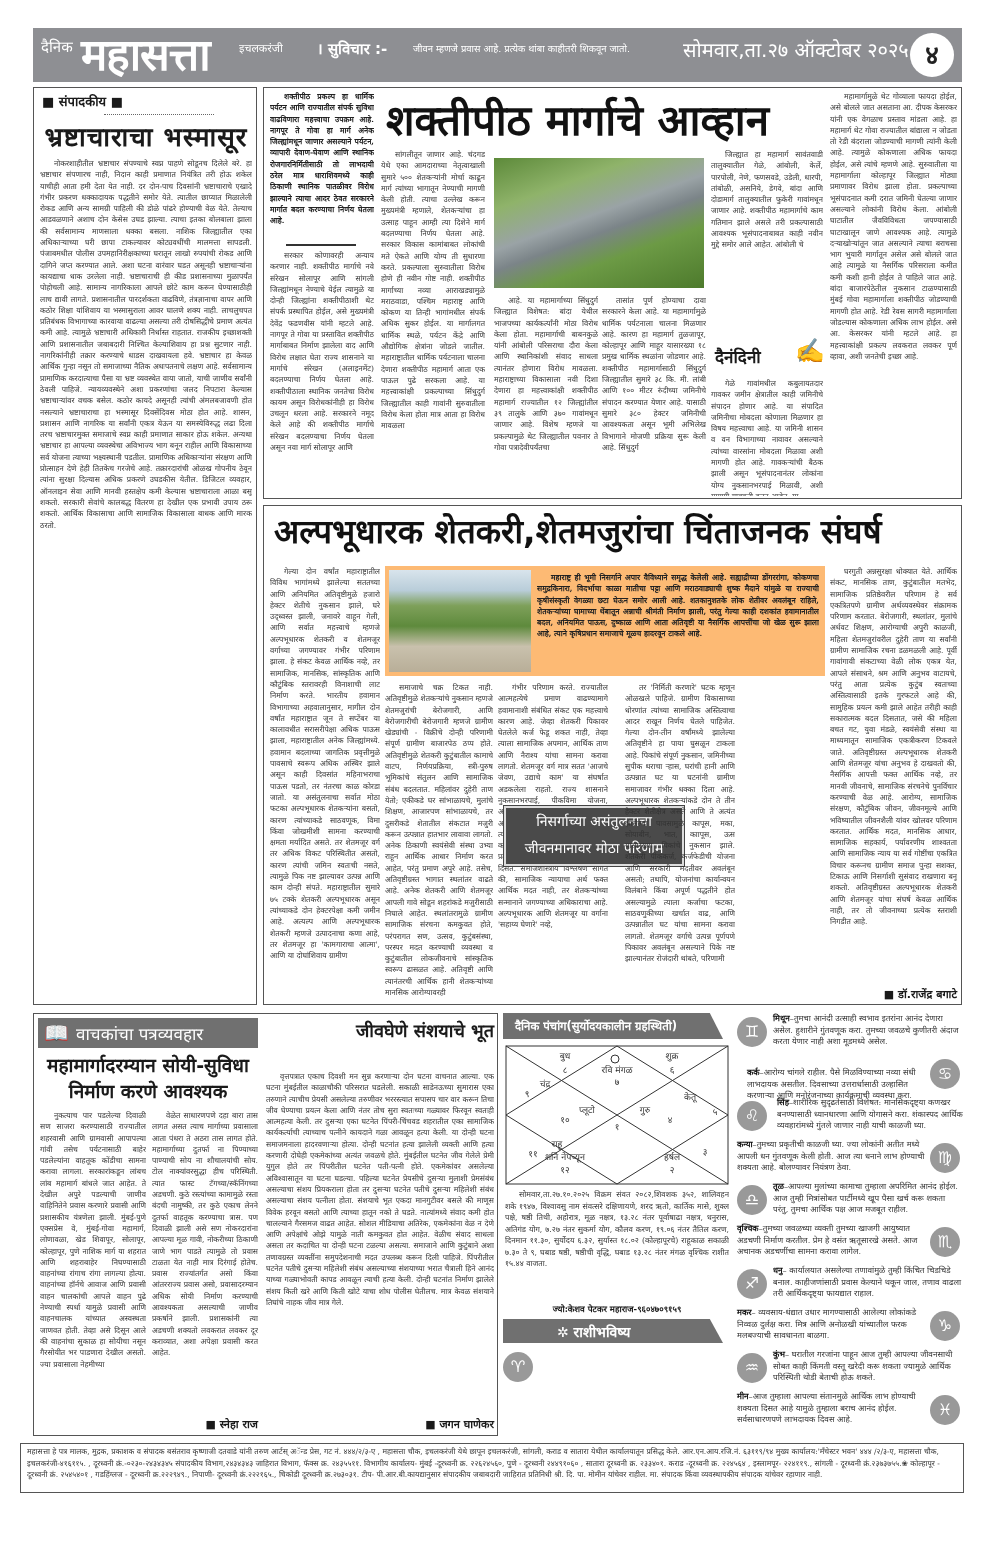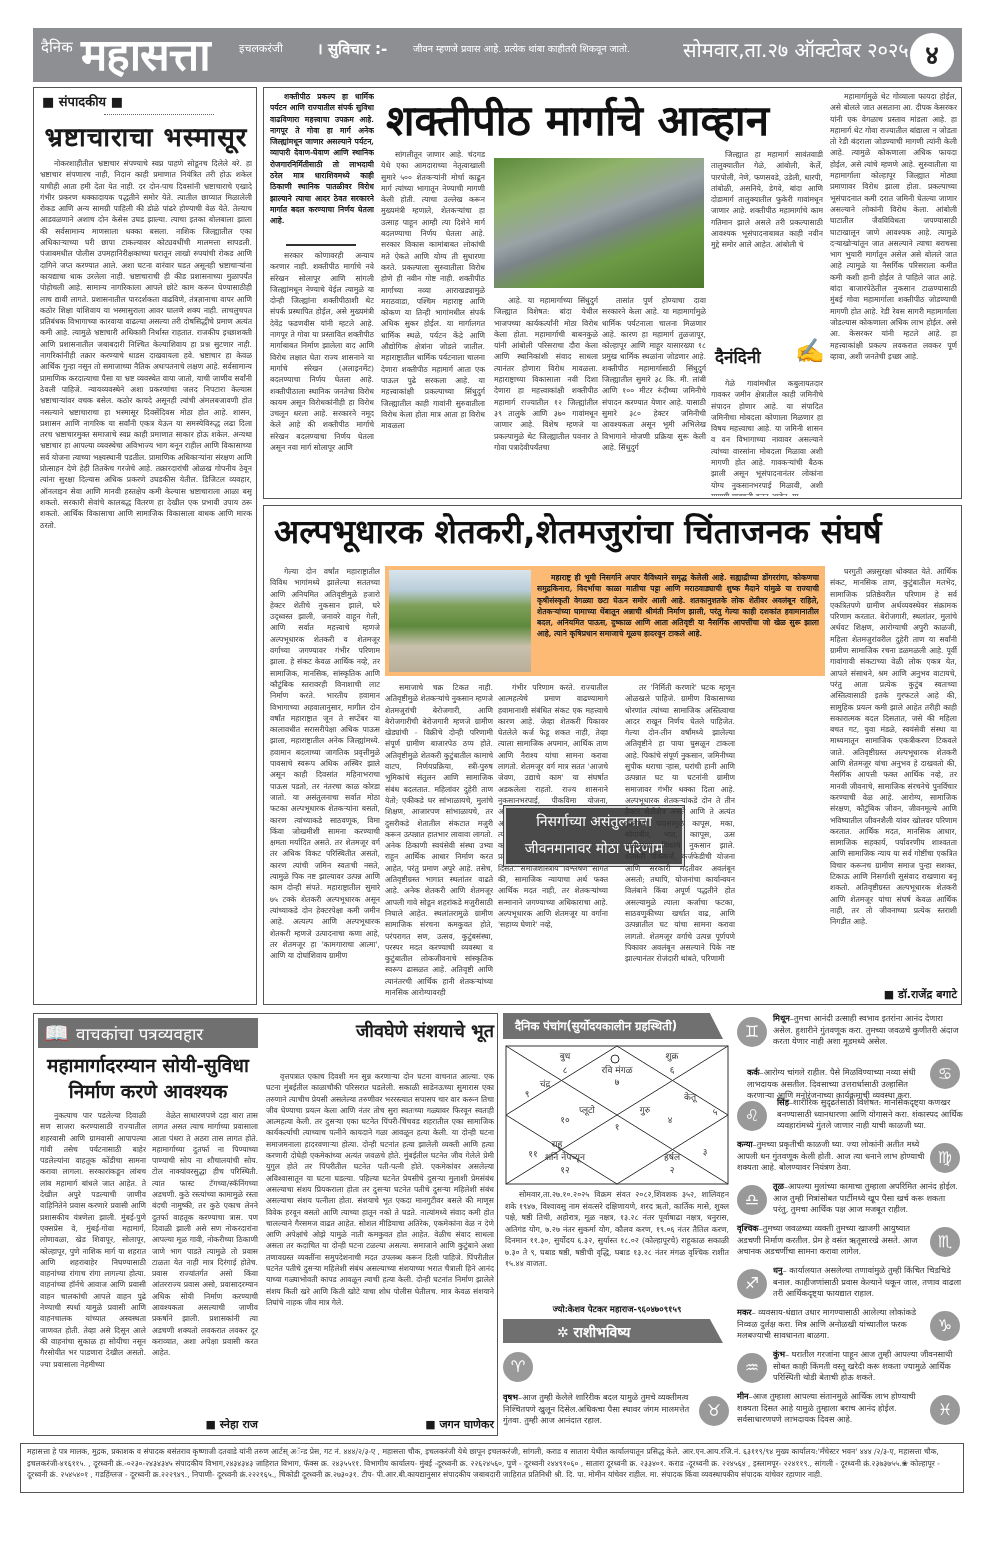--- a/index.html
+++ b/index.html
@@ -181,24 +181,20 @@
   <div class="abs" style="left:2px; top:290px; width:224px; text-align:center; font-size:8.5px; font-weight:bold;">ज्यो:केशव पेटकर महाराज-९६०४७०९१५९</div>
   <div class="abs sec-band" style="left:0; top:306px; width:220px; height:24px; clip-path:polygon(0 0, 94% 0, 100% 100%, 0 100%);">
     <span style="position:absolute; left:54px; top:3px; font-size:14px; font-weight:bold;">✲ राशीभविष्य</span>
   </div>
 </div>
 
 <div class="abs" style="left:503px; top:1348px; width:228px; height:90px;">
   <div class="abs" style="left:0; top:0; width:228px; height:42px;">
     <div class="abs zodiac-icon" style="left:0; top:4px;">♈</div>
   </div>
-  <div class="abs" style="left:0; top:44px; width:228px; height:42px;">
-    <div class="abs rashi" style="left:0; top:0; width:190px;"><b>वृषभ</b>–<span>आज तुम्ही केलेले शारिरीक बदल यामुळे तुमचे व्यक्तीमत्व निश्चितपणे खुलून दिसेल.अधिकचा पैसा स्थावर जंगम मालमत्तेत गुंतवा. तुम्ही आज आनंदात रहाल.</span></div>
-    <div class="abs zodiac-icon" style="left:196px; top:4px;">♉</div>
-  </div>
 </div>
 
 <div class="abs" style="left:737px; top:1013px; width:225px; height:425px;" id="rashi-right">
     <div class="abs" style="left: 0px; top: 0px; width: 225px; height: 40px;">
       <div class="abs zodiac-icon" style="left: 0px; top: 4px;">♊</div>
       <div class="abs rashi" style="left: 36px; top: 0px; width: 189px;"><b>मिथून</b>–<span>तुमचा आनंदी उत्साही स्वभाव इतरांना आनंद देणारा असेल. हुशारीने गुंतवणूक करा. तुमच्या जवळचे कुणीतरी अंदाज करता येणार नाही अशा मूडमध्ये असेल.</span></div>
     </div>
     <div class="abs" style="left: 0px; top: 42px; width: 225px; height: 40px;">
       <div class="abs zodiac-icon" style="left: 193px; top: 4px;">♋</div>
       <div class="abs rashi" style="left: 0px; top: 12px; width: 189px; margin-left: 10px;"><b>कर्क</b>–<span>आरोग्य चांगले राहील. पैसे मिळविण्याच्या नव्या संधी लाभदायक असतील. दिवसाच्या उत्तरार्धासाठी उल्हासित करणाऱ्या आणि मनोरंजनाच्या कार्यक्रमाची व्यवस्था करा.</span></div>

